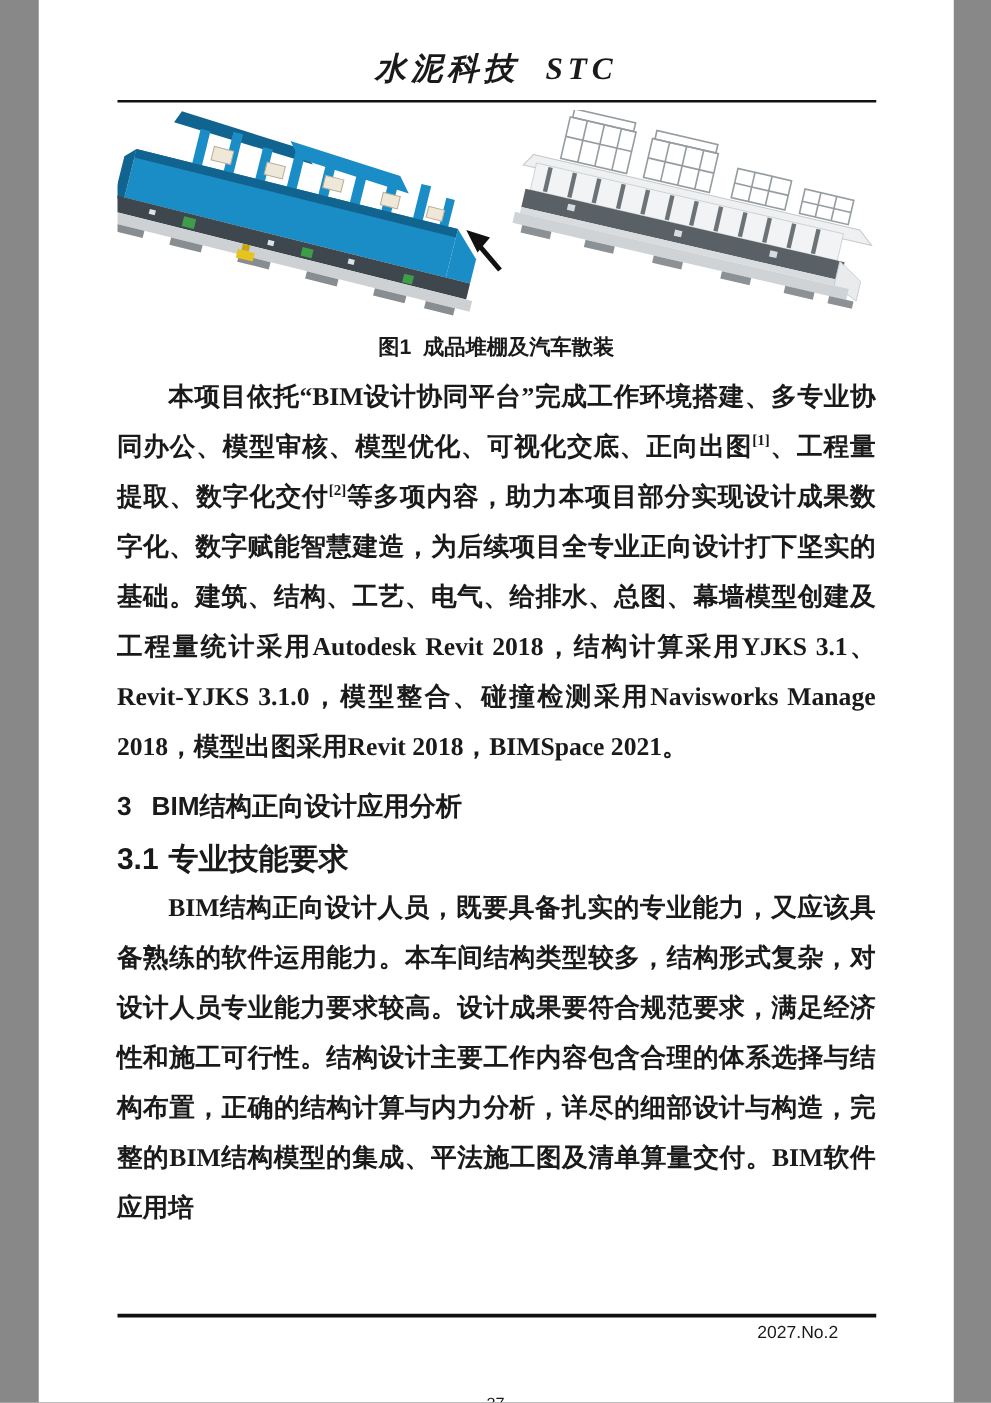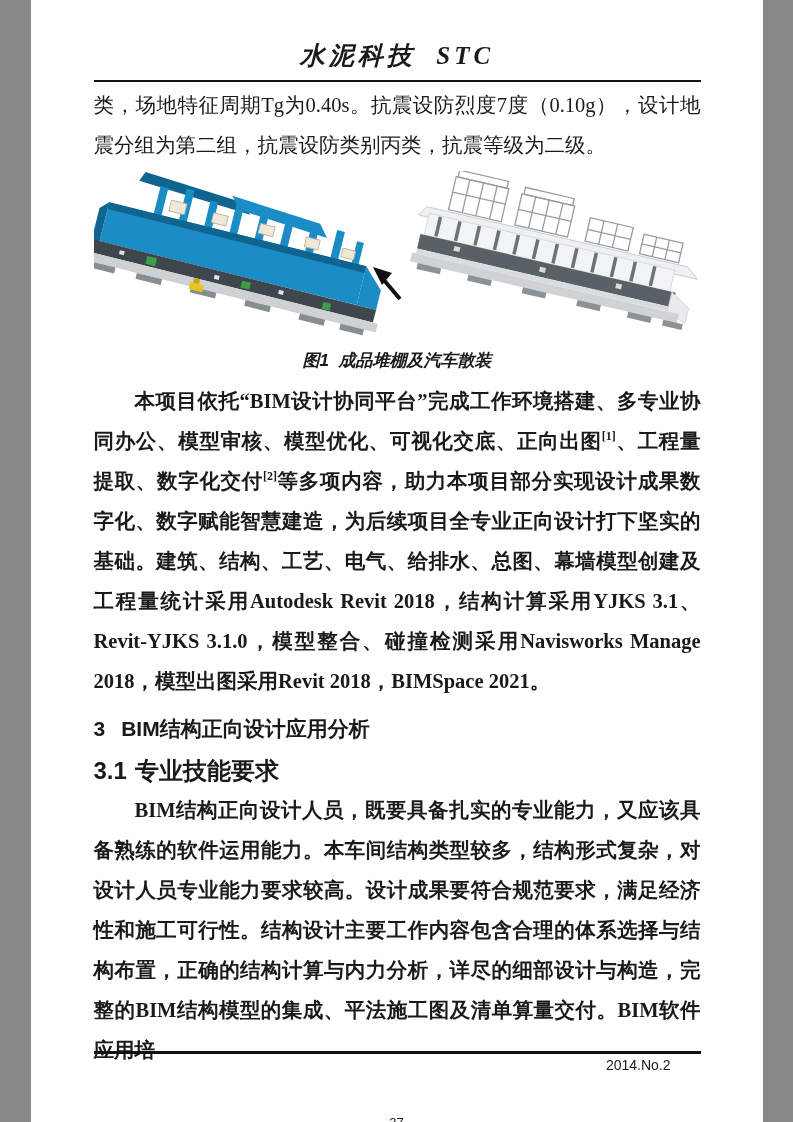--- a/index.html
+++ b/index.html
@@ -38,21 +38,20 @@
   .body-para.cont{margin-top:3px;}
   .body-para.indent{text-indent:2em;font-weight:bold;}
   .sup{
     font-size:12px;
     vertical-align:super;
     line-height:0;
   }
   .figure-wrap{
     margin-top:6px;
     text-align:center;
-    font-style:italic;
   }
   .figure-wrap svg{display:block;margin:0 auto;}
   .figure-caption{
     text-align:center;
     font-family:"Liberation Sans","DejaVu Sans",sans-serif;
     font-weight:bold;
     font-size:17px;
     line-height:24px;
     margin-top:3px;
     white-space:pre;
@@ -96,21 +95,20 @@
   }
 </style>
 </head>
 <body>
 
 <div class="page">
 
   <div class="header-title">水泥科技  STC</div>
   <hr class="header-rule">
 
-  <p class="body-para cont">类，场地特征周期Tg为0.40s。抗震设防烈度7度（0.10g），设计地震分组为第二组，抗震设防类别丙类，抗震等级为二级。</p>
 
   <div class="figure-wrap">
     <svg width="610" height="175" viewBox="0 0 610 175" xmlns="http://www.w3.org/2000/svg">
 
       <g transform="translate(6,28) rotate(14 0 40)">
 
         <polygon points="28,-36 128,-30 140,-20 24,-26" fill="#10648f"></polygon>
         <polygon points="118,-34 210,-28 220,-16 128,-22" fill="#1b8dc6"></polygon>
 
         <g fill="#1b8dc6">
@@ -250,15 +248,15 @@
 
   <h2 class="h-sec"><span class="num">3</span><span>BIM结构正向设计应用分析</span></h2>
 
 
   <h3 class="h-sub"><span class="num">3.1</span><span>专业技能要求</span></h3>
 
   <p class="body-para indent">BIM结构正向设计人员，既要具备扎实的专业能力，又应该具备熟练的软件运用能力。本车间结构类型较多，结构形式复杂，对设计人员专业能力要求较高。设计成果要符合规范要求，满足经济性和施工可行性。结构设计主要工作内容包含合理的体系选择与结构布置，正确的结构计算与内力分析，详尽的细部设计与构造，完整的BIM结构模型的集成、平法施工图及清单算量交付。BIM软件应用培</p>
 
   <hr class="footer-rule">
   <div class="footer-pageno">37</div>
-  <div class="footer-issue">2014.No.2</div>
+  <div class="footer-issue">2027.No.2</div>
 
 </div>
 
 </body></html>

